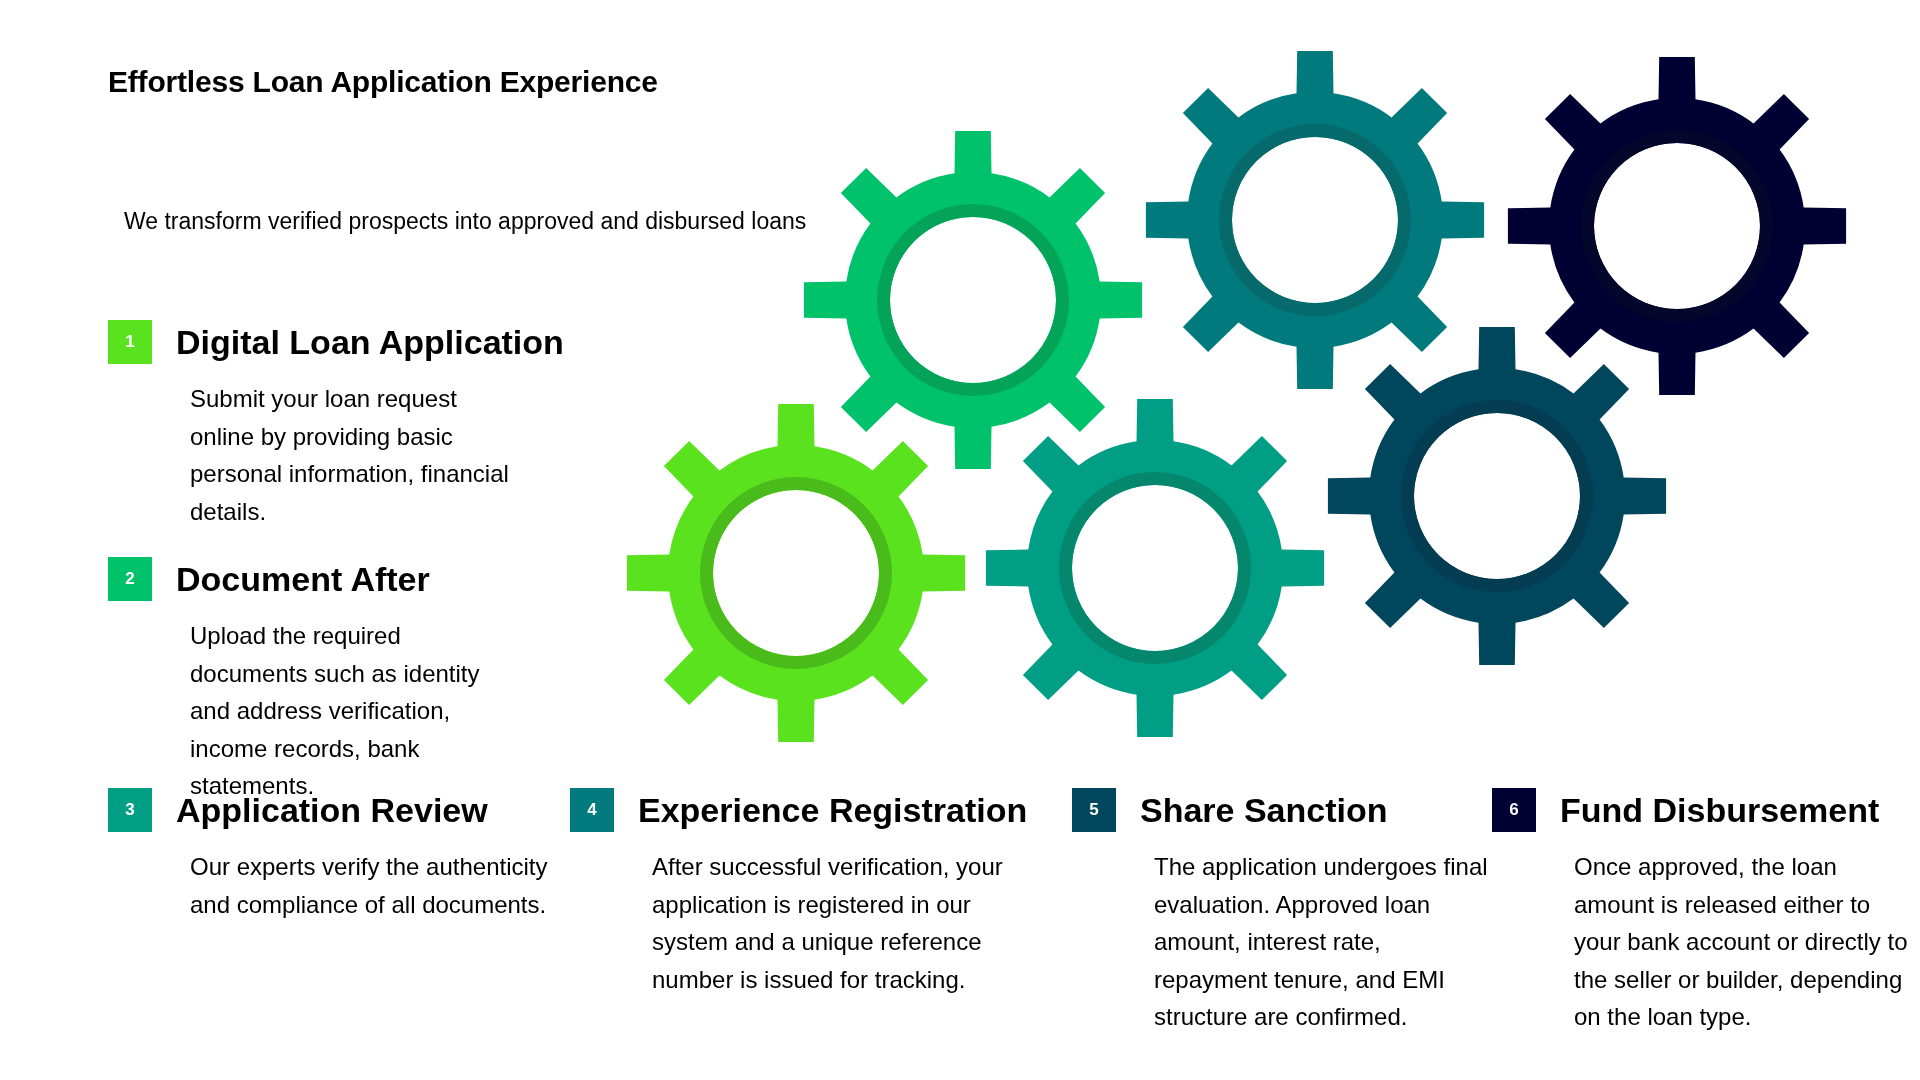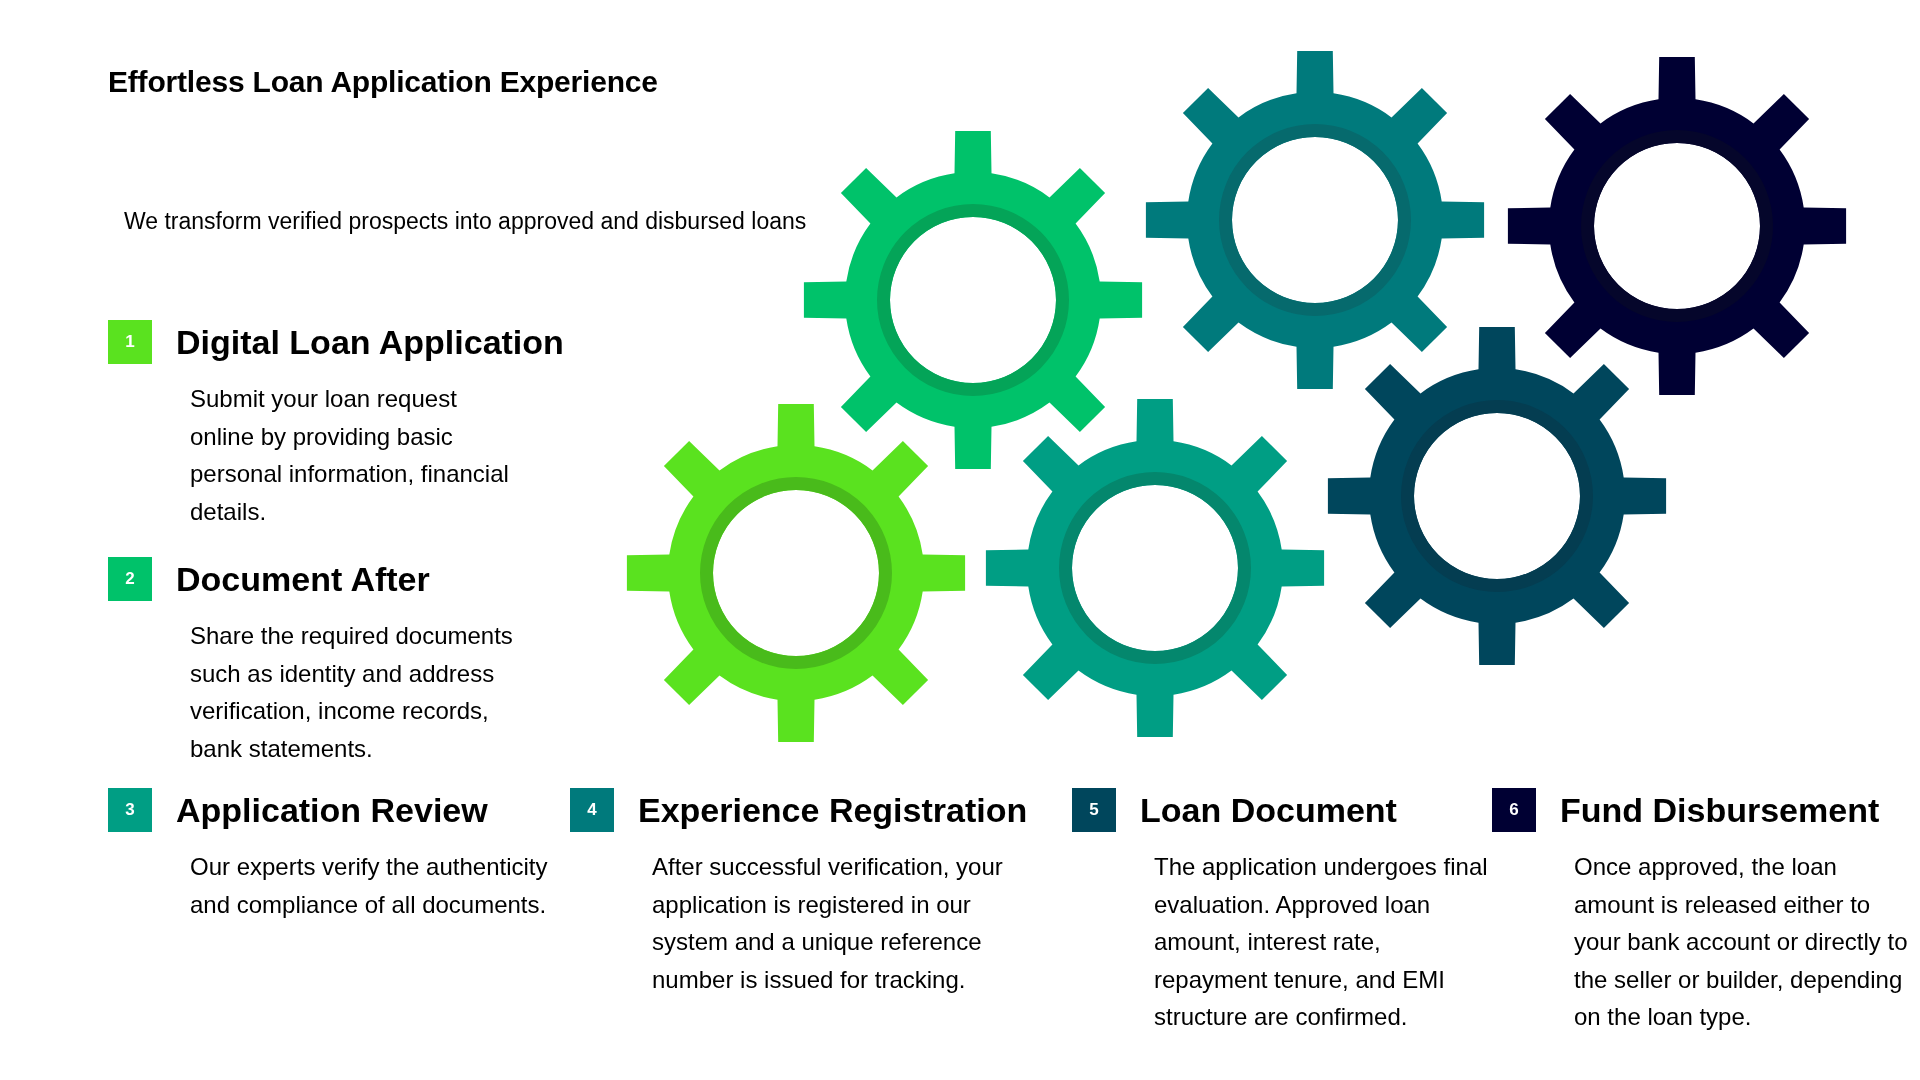--- a/index.html
+++ b/index.html
@@ -68,38 +68,38 @@
 
 <div class="step" style="left:108px; top:320px; width:420px;">
   <div class="badge" style="background: rgb(90, 226, 31);">1</div>
   <h2 class="step-title">Digital Loan Application</h2>
   <p class="step-desc" style="width:330px;">Submit your loan request online by providing basic personal information, financial details.</p>
 </div>
 
 <div class="step" style="left:108px; top:557px; width:420px;">
   <div class="badge" style="background: rgb(0, 194, 106);">2</div>
   <h2 class="step-title">Document After</h2>
-  <p class="step-desc" style="width:330px;">Share the required documents such as identity and address verification, income records, bank statements.</p>
+  <p class="step-desc" style="width:330px;">Upload the required documents such as identity and address verification, income records, bank statements.</p>
 </div>
 
 <div class="step" style="left:108px; top:788px; width:420px;">
   <div class="badge" style="background: rgb(0, 158, 132);">3</div>
   <h2 class="step-title">Application Review</h2>
   <p class="step-desc" style="width:385px;">Our experts verify the authenticity and compliance of all documents.</p>
 </div>
 
 <div class="step" style="left:570px; top:788px; width:440px;">
   <div class="badge" style="background: rgb(0, 122, 124);">4</div>
   <h2 class="step-title">Experience Registration</h2>
   <p class="step-desc" style="width:395px;">After successful verification, your application is registered in our system and a unique reference number is issued for tracking.</p>
 </div>
 
 <div class="step" style="left:1072px; top:788px; width:400px;">
   <div class="badge" style="background: rgb(0, 70, 92);">5</div>
-  <h2 class="step-title">Loan Document</h2>
+  <h2 class="step-title">Share Sanction</h2>
   <p class="step-desc" style="width:340px;">The application undergoes final evaluation. Approved loan amount, interest rate, repayment tenure, and EMI structure are confirmed.</p>
 </div>
 
 <div class="step" style="left:1492px; top:788px; width:420px;">
   <div class="badge" style="background: rgb(0, 0, 51);">6</div>
   <h2 class="step-title">Fund Disbursement</h2>
   <p class="step-desc" style="width:340px;">Once approved, the loan amount is released either to your bank account or directly to the seller or builder, depending on the loan type.</p>
 </div>
 
 </body></html>

